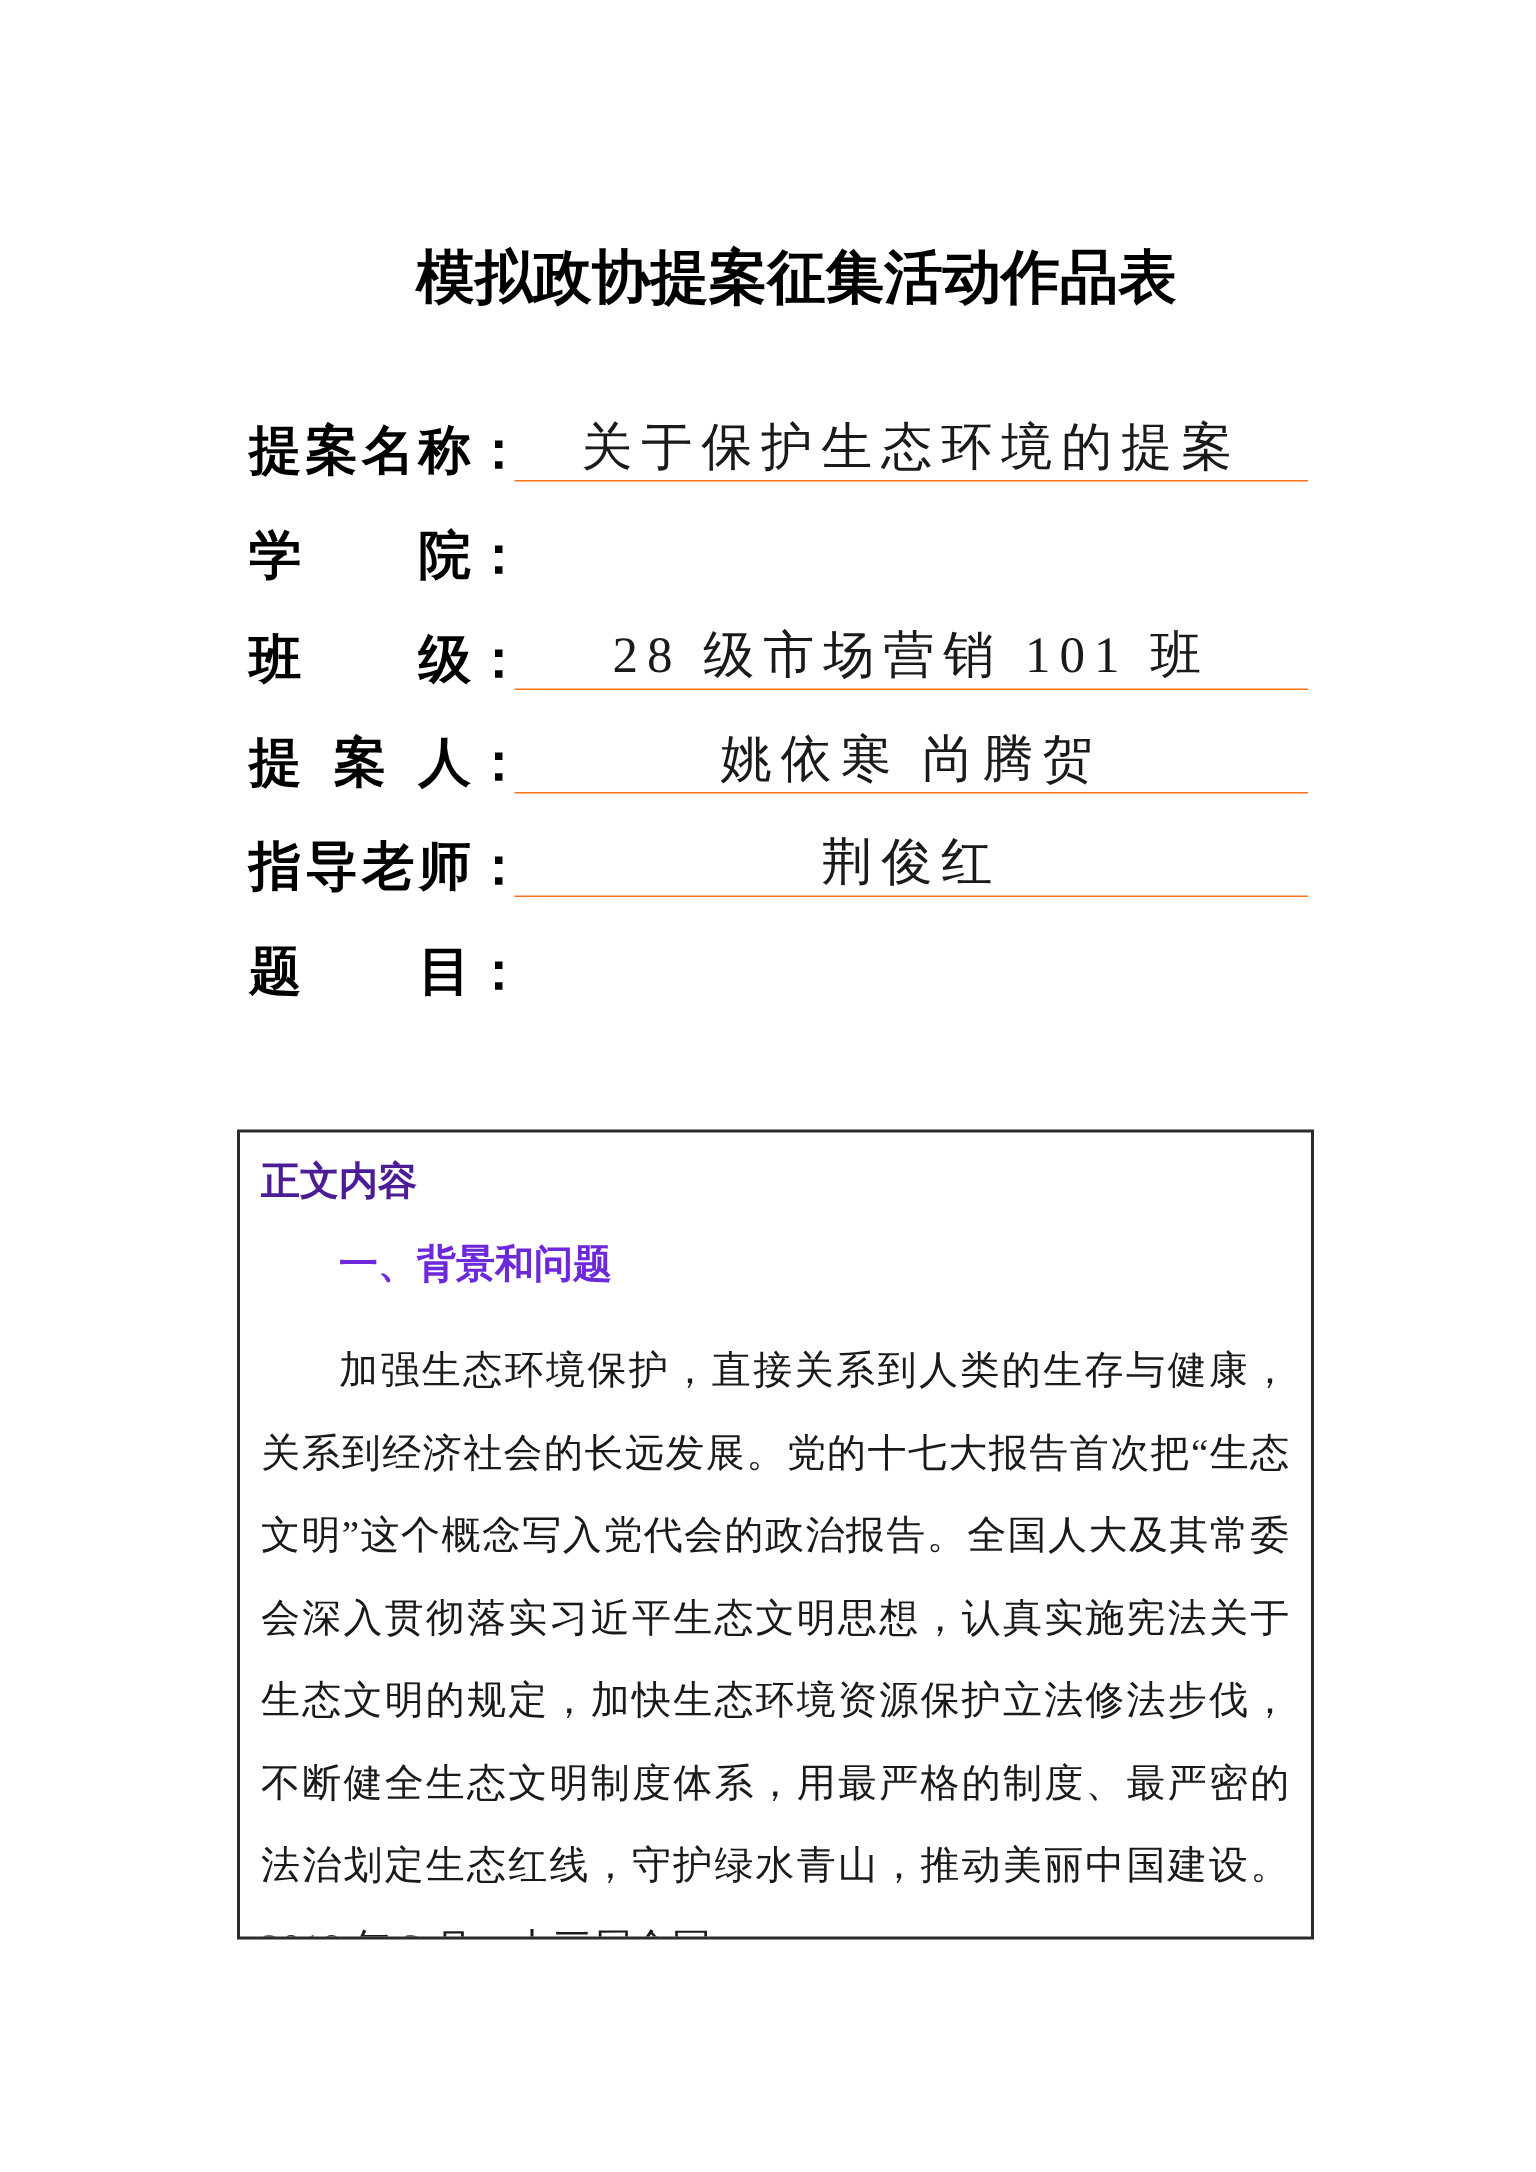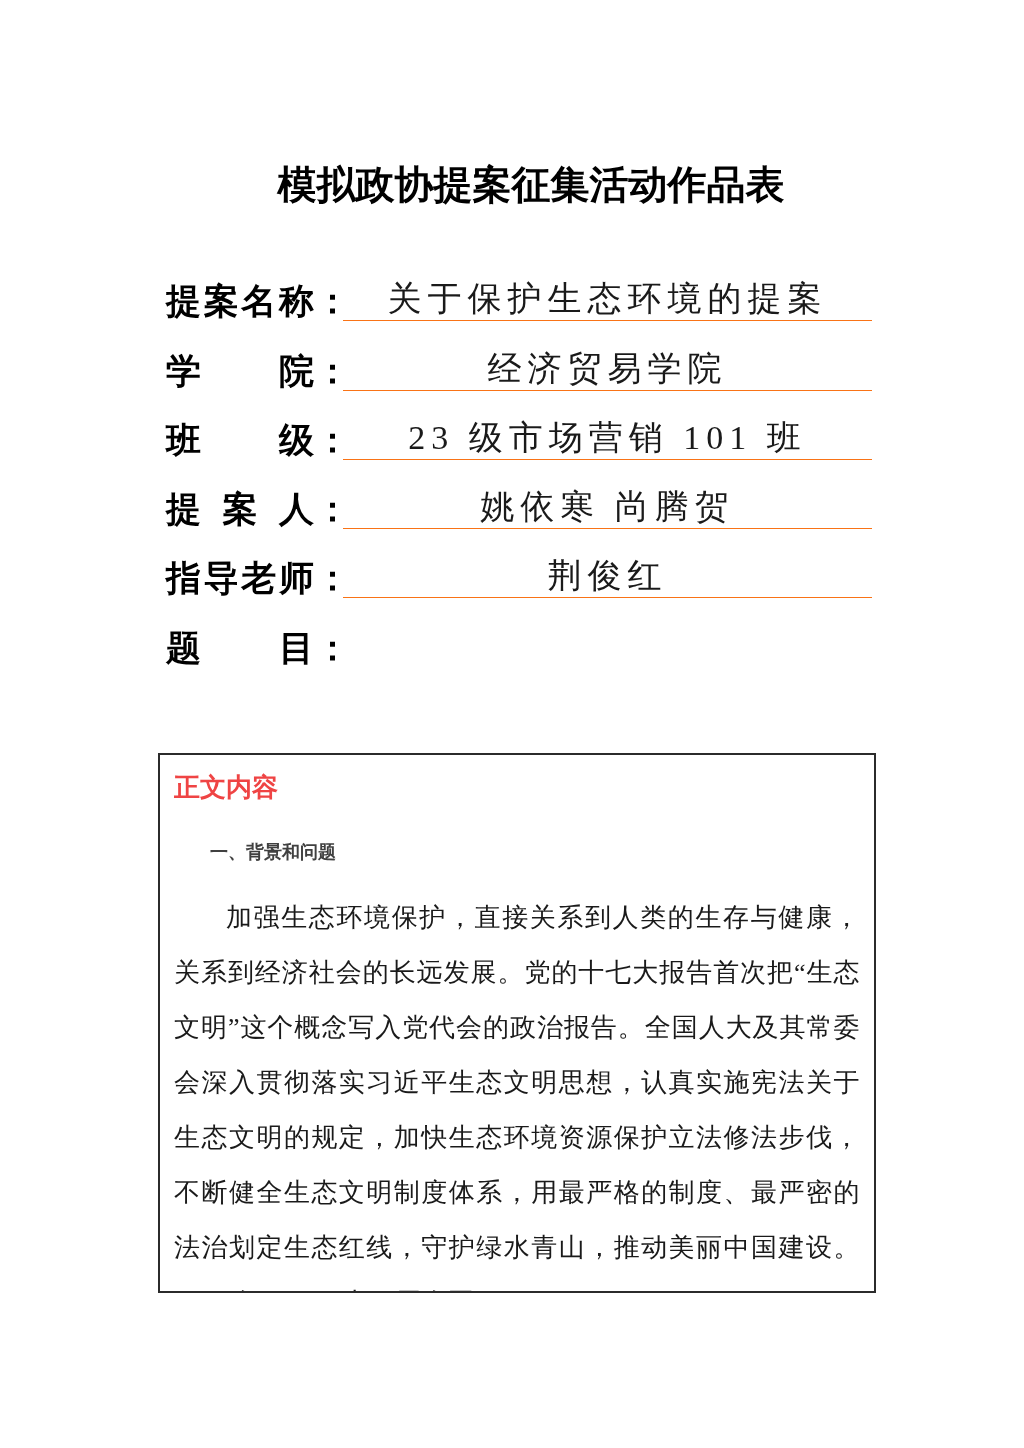--- a/index.html
+++ b/index.html
@@ -89,30 +89,30 @@
     border: 2px solid #2b2b2b;
     box-sizing: border-box;
     padding: 16px 14px 0 14px;
     overflow: hidden;
   }
   .section-title {
     font-family: "Liberation Sans", "DejaVu Sans", sans-serif;
     font-weight: 700;
     font-size: 26px;
     line-height: 1.3;
-    color: #ef4444;
+    color: #4c1d95;
   }
   .section-heading {
-    margin-top: 36px;
+    margin-top: 21px;
     text-indent: 2em;
     font-family: "Liberation Sans", "DejaVu Sans", sans-serif;
     font-weight: 700;
-    font-size: 18px;
+    font-size: 26px;
     line-height: 1.3;
-    color: #404040;
+    color: #6d28d9;
   }
   .body-paragraph {
     margin-top: 26px;
     font-size: 26px;
     line-height: 55px;
     text-align: justify;
     text-indent: 2em;
     letter-spacing: 0.5px;
     color: #1a1a1a;
   }
@@ -132,29 +132,28 @@
           <span class="label-colon">：</span>
         </div>
       <div class="form-value">关于保护生态环境的提案</div>
     </div>
 
     <div class="form-row">
       <div class="form-label">
           <span class="label-text">学院</span>
           <span class="label-colon">：</span>
         </div>
-      <div class="form-value">经济贸易学院</div>
     </div>
 
     <div class="form-row">
       <div class="form-label">
           <span class="label-text">班级</span>
           <span class="label-colon">：</span>
         </div>
-      <div class="form-value">23 级市场营销 101 班</div>
+      <div class="form-value">28 级市场营销 101 班</div>
     </div>
 
     <div class="form-row">
       <div class="form-label">
           <span class="label-text">提案人</span>
           <span class="label-colon">：</span>
         </div>
       <div class="form-value">姚依寒 尚腾贺</div>
     </div>
 

